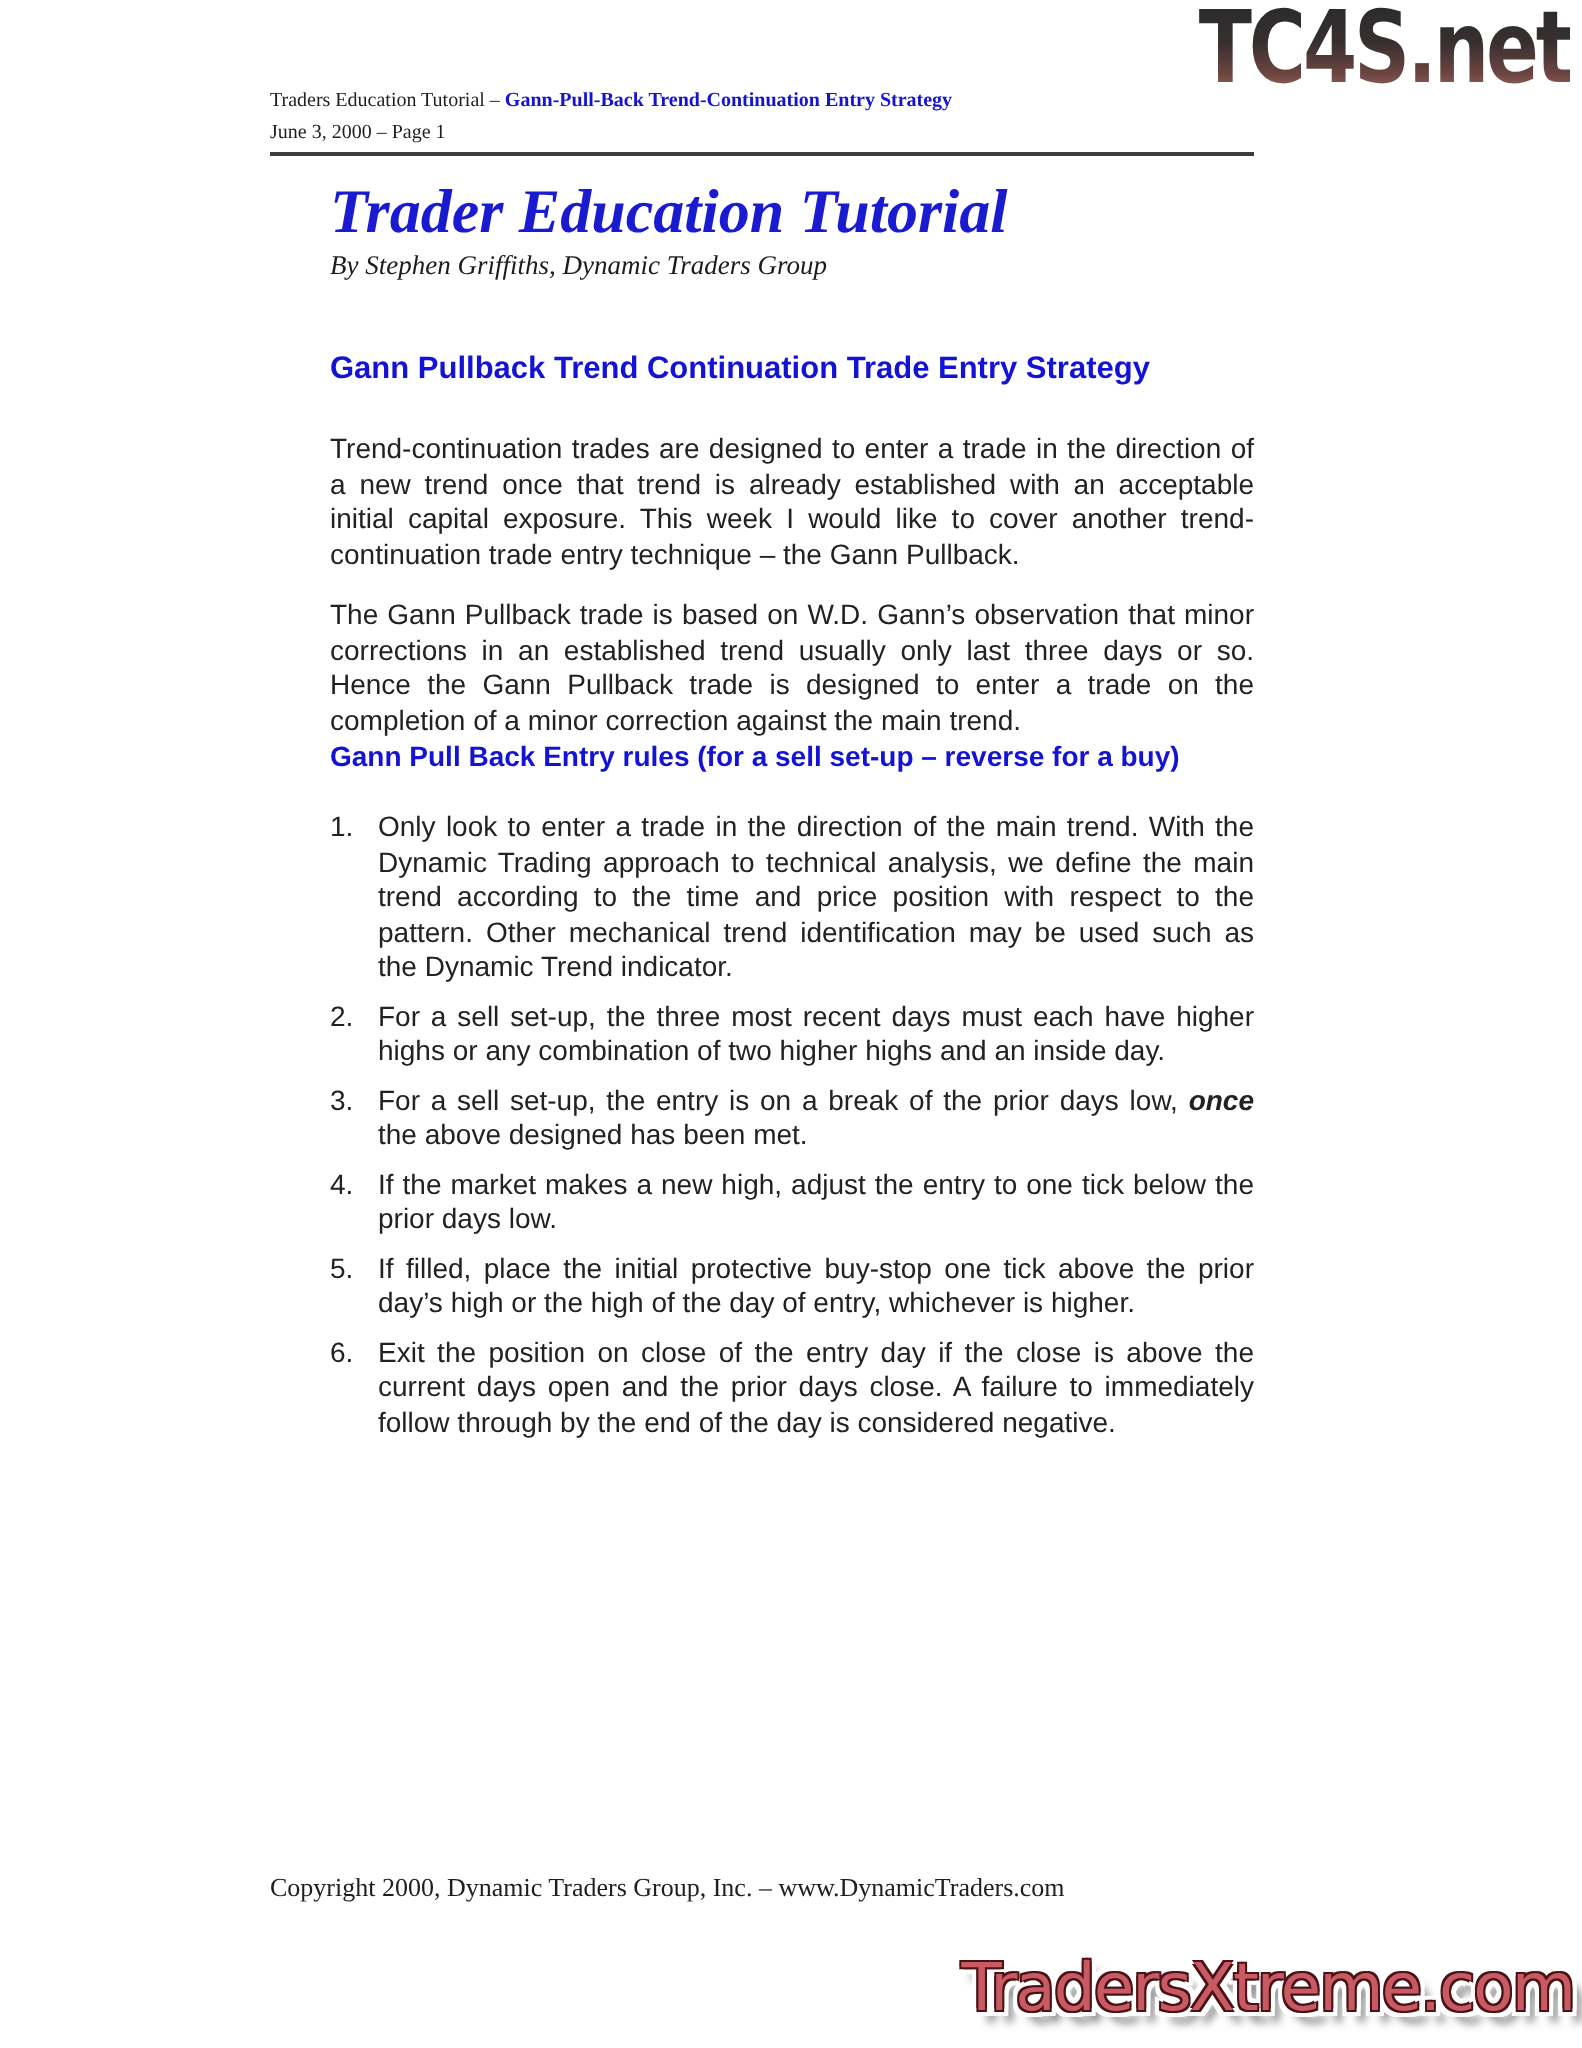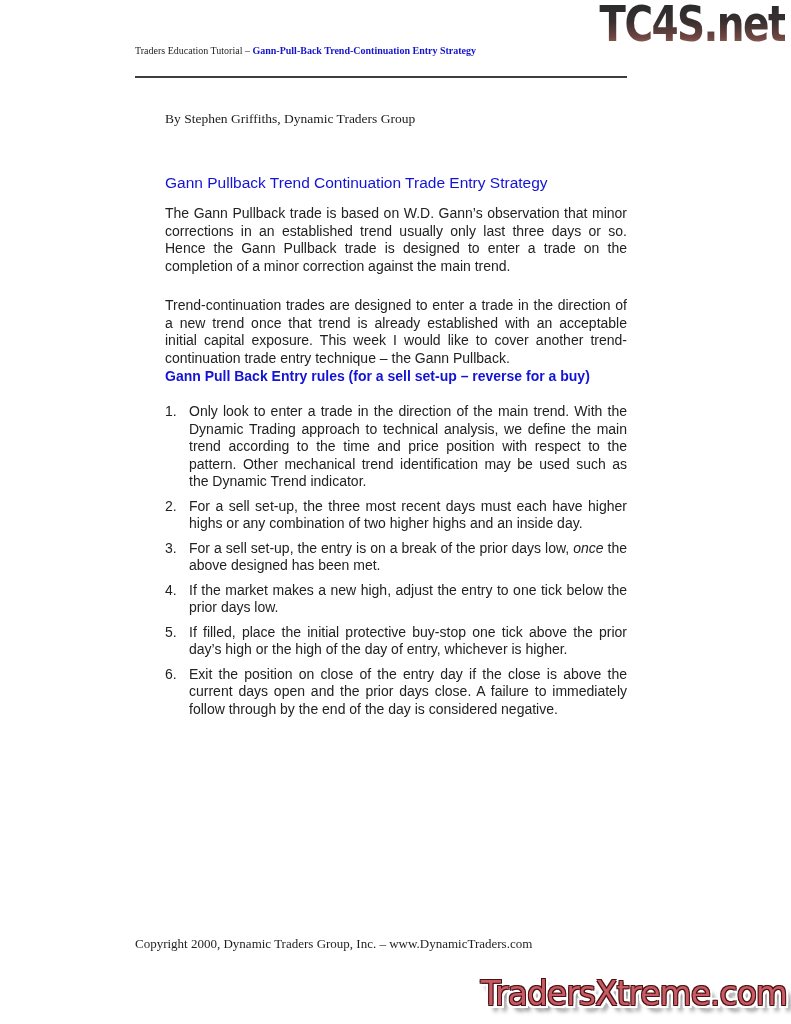--- a/index.html
+++ b/index.html
@@ -67,29 +67,29 @@
   .doc-title {
     font-family: "Liberation Serif", serif;
     font-weight: bold;
     font-style: italic;
     font-size: 31px;
     line-height: 36px;
     color: #1a1ad1;
     white-space: nowrap;
   }
   .byline {
-    margin-top: 22px;
     font-size: 13.5px;
     line-height: 18px;
     color: #1c1c1c;
+    font-style: italic;
   }
   .section-heading {
-    margin-top: 46px;
-    font-family: "Liberation Sans", sans-serif;
-    font-weight: normal;
+    margin-top: 34px;
+    font-family: "Liberation Sans", sans-serif;
+    font-weight: bold;
     font-size: 15.5px;
     line-height: 18px;
     color: #1313d6;
     white-space: nowrap;
   }
   .para {
     margin-top: 13px;
     font-family: "Liberation Sans", sans-serif;
     font-size: 14px;
     line-height: 17.5px;
@@ -116,21 +116,21 @@
     line-height: 17.5px;
     text-align: justify;
     color: #222222;
   }
   .rule .num {
     position: absolute;
     left: 0;
     top: 0;
   }
   .rule .em {
-    font-weight: normal;
+    font-weight: bold;
     font-style: italic;
   }
 
   
   .dlsub {
     position: absolute;
     left: 250px;
     top: 489px;
     font-family: "DejaVu Serif", serif;
     font-weight: bold;
@@ -179,33 +179,35 @@
 </style>
 </head>
 <body>
 
 <div class="page">
 
   <div class="tc4s">TC4S.net</div>
 
   <div class="runhead runhead-1"><span>Traders Education Tutorial – </span><span class="strategy">Gann-Pull-Back Trend-Continuation Entry Strategy</span></div>
 
+  <div class="runhead runhead-2">June 3, 2000 – Page 1</div>
 
   <div class="head-rule"></div>
 
   <div class="content">
 
+    <div class="doc-title">Trader Education Tutorial</div>
 
     <div class="byline">By Stephen Griffiths, Dynamic Traders Group</div>
 
     <div class="section-heading">Gann Pullback Trend Continuation Trade Entry Strategy</div>
 
+    <div class="para first">Trend-continuation trades are designed to enter a trade in the direction of a new trend once that trend is already established with an acceptable initial capital exposure. This week I would like to cover another trend-continuation trade entry technique – the Gann Pullback.</div>
+
     <div class="para">The Gann Pullback trade is based on W.D. Gann’s observation that minor corrections in an established trend usually only last three days or so. Hence the Gann Pullback trade is designed to enter a trade on the completion of a minor correction against the main trend.</div>
-
-    <div class="para first">Trend-continuation trades are designed to enter a trade in the direction of a new trend once that trend is already established with an acceptable initial capital exposure. This week I would like to cover another trend-continuation trade entry technique – the Gann Pullback.</div>
 
     <div class="rules-heading">Gann Pull Back Entry rules (for a sell set-up – reverse for a buy)</div>
 
     <div class="rules">
 
       <div class="rule">
         <span class="num">1.</span><span>Only look to enter a trade in the direction of the main trend. With the Dynamic Trading approach to technical analysis, we define the main trend according to the time and price position with respect to the pattern. Other mechanical trend identification may be used such as the Dynamic Trend indicator.</span><span class="em"></span><span></span>
       </div>
 
       <div class="rule">

